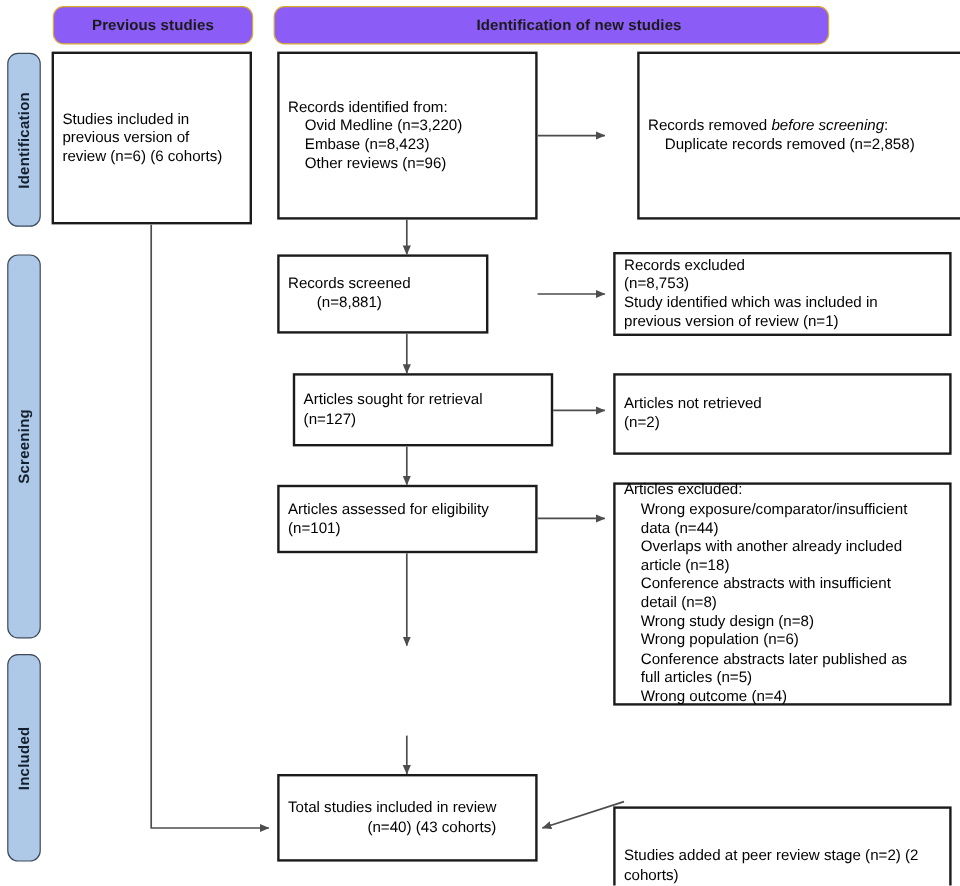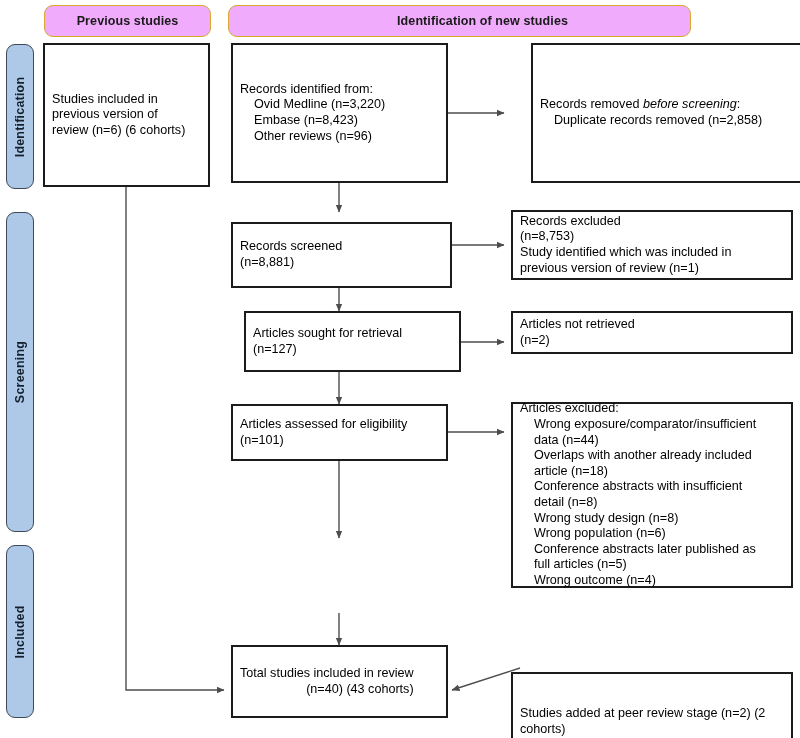--- a/index.html
+++ b/index.html
@@ -20,21 +20,21 @@
   #connectors {
     position: absolute; left: 0; top: 0;
     width: 800px; height: 738px;
     pointer-events: none;
     z-index: 1;
   }
 
   
   .phase-header {
     position: absolute;
-    background: #f0abfc;
+    background: #8b5cf6;
     border: 1.5px solid #D8A82F;
     border-radius: 9px;
     display: flex;
     align-items: center;
     justify-content: center;
     font-size: 12.5px;
     font-weight: bold;
     color: #1a1a1a;
     letter-spacing: .1px;
     z-index: 3;
@@ -142,38 +142,38 @@
     Ovid Medline (n=3,220)
     Embase (n=8,423)
     Other reviews (n=96)</span>
   </div>
 
   <div class="node" style="left:511px; top:43px; width:282px; height:140px;margin-left:20px;">
     <span class="node-text"><span>Records removed </span><em>before screening</em><span>:
     Duplicate records removed (n=2,858)</span></span>
   </div>
 
-  <div class="node" style="left:231px; top:222px; width:221px; height:66px;">
+  <div class="node" style="left:231px; top:212px; width:176px; height:66px;text-align:center;">
     <span class="node-text">Records screened
 (n=8,881)</span>
   </div>
 
   <div class="node" style="left:511px; top:210px; width:282px; height:70px;align-items:center;">
     <span class="node-text">Records excluded
 (n=8,753)
 Study identified which was included in
 previous version of review (n=1)</span>
   </div>
 
   <div class="node" style="left:244px; top:311px; width:217px; height:61px;">
     <span class="node-text">Articles sought for retrieval
 (n=127)</span>
   </div>
 
-  <div class="node" style="left:511px; top:311px; width:282px; height:43px;">
+  <div class="node" style="left:511px; top:311px; width:282px; height:68px;">
     <span class="node-text">Articles not retrieved
 (n=2)</span>
   </div>
 
   <div class="node" style="left:231px; top:404px; width:217px; height:57px;">
     <span class="node-text">Articles assessed for eligibility
 (n=101)</span>
   </div>
 
   <div class="node" style="left:511px; top:402px; width:282px; height:186px;">

